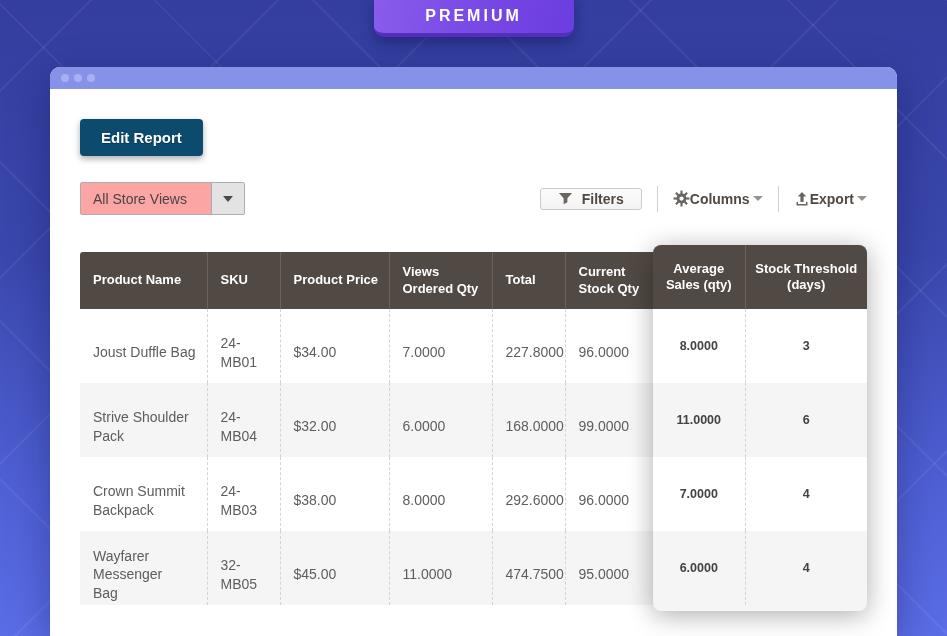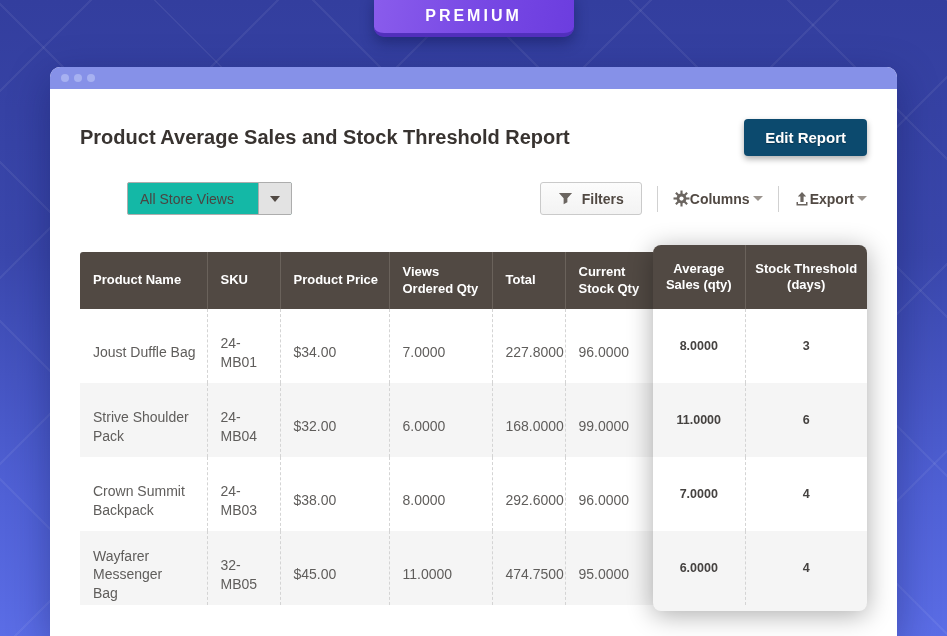--- a/index.html
+++ b/index.html
@@ -54,38 +54,38 @@
     font-family: inherit; font-size: 15px; font-weight: bold;
     padding: 10px 21px; border-radius: 4px;
     box-shadow: 0 3px 6px rgba(0,0,0,0.32);
     text-shadow: 0 1px 1px rgba(0,0,0,0.3);
   }
 
   
   .toolbar { display: flex; align-items: center; margin-top: 26px; }
   .store-select {
     display: flex; width: 165px; height: 33px;
-    border: 1px solid #adadad; border-radius: 2px; background: #14b8a6; cursor: pointer; margin-left: 47px;
+    border: 1px solid #adadad; border-radius: 2px; background: #fca5a5; cursor: pointer;
   }
   .store-select .value {
     flex: 1; display: flex; align-items: center; padding-left: 12px;
     font-size: 14px; color: #4a4542;
   }
   .store-select .caret-box {
     width: 33px; background: #e3e3e3; border-left: 1px solid #adadad;
     display: flex; align-items: center; justify-content: center;
   }
   .caret {
     width: 0; height: 0; border-left: 5px solid transparent;
     border-right: 5px solid transparent; border-top: 6px solid #514943;
   }
   .toolbar-right { margin-left: auto; display: flex; align-items: center; }
   .filters-btn {
     display: flex; align-items: center; gap: 9px; cursor: pointer;
-    height: 33px; padding: 0 17px;
+    height: 22px; padding: 0 17px;
     background: linear-gradient(#fcfcfc, #f3f3f3);
     border: 1px solid #cacaca; border-radius: 3px;
     font-family: inherit; font-size: 14px; font-weight: 600; color: #514943;
   }
   .v-divider { width: 1px; height: 26px; background: #d1d1d1; margin: 0 15px; }
   .tool-item {
     display: flex; align-items: center; cursor: pointer;
     background: none; border: none; font-family: inherit;
     font-size: 14px; font-weight: 600; color: #514943;
   }
@@ -144,21 +144,20 @@
 <div class="window">
   <div class="titlebar">
     <div class="dot"></div>
     <div class="dot"></div>
     <div class="dot"></div>
   </div>
 
   <div class="content">
 
     <div class="page-header">
-      <h1 class="page-title">Product Average Sales and Stock Threshold Report</h1>
       <button class="edit-btn">Edit Report</button>
     </div>
 
     <div class="toolbar">
       <div class="store-select">
         <span class="value">All Store Views</span>
         <span class="caret-box">
           <span class="caret"></span>
         </span>
       </div>

